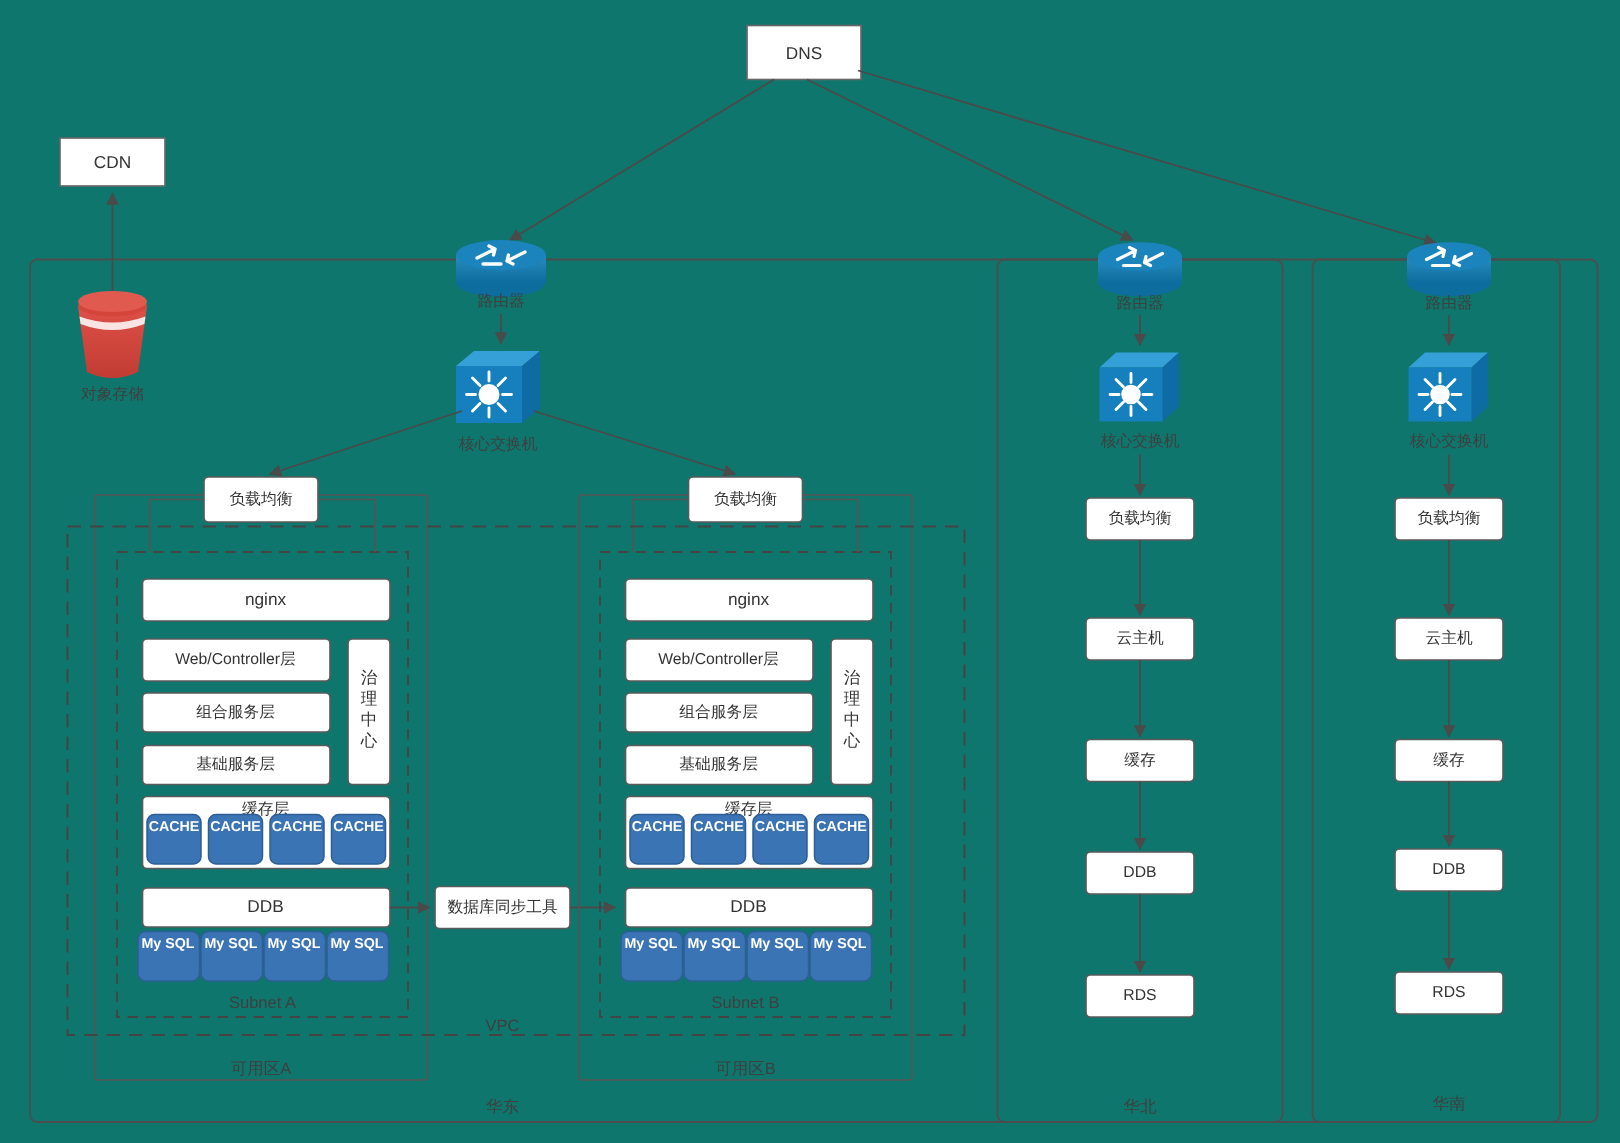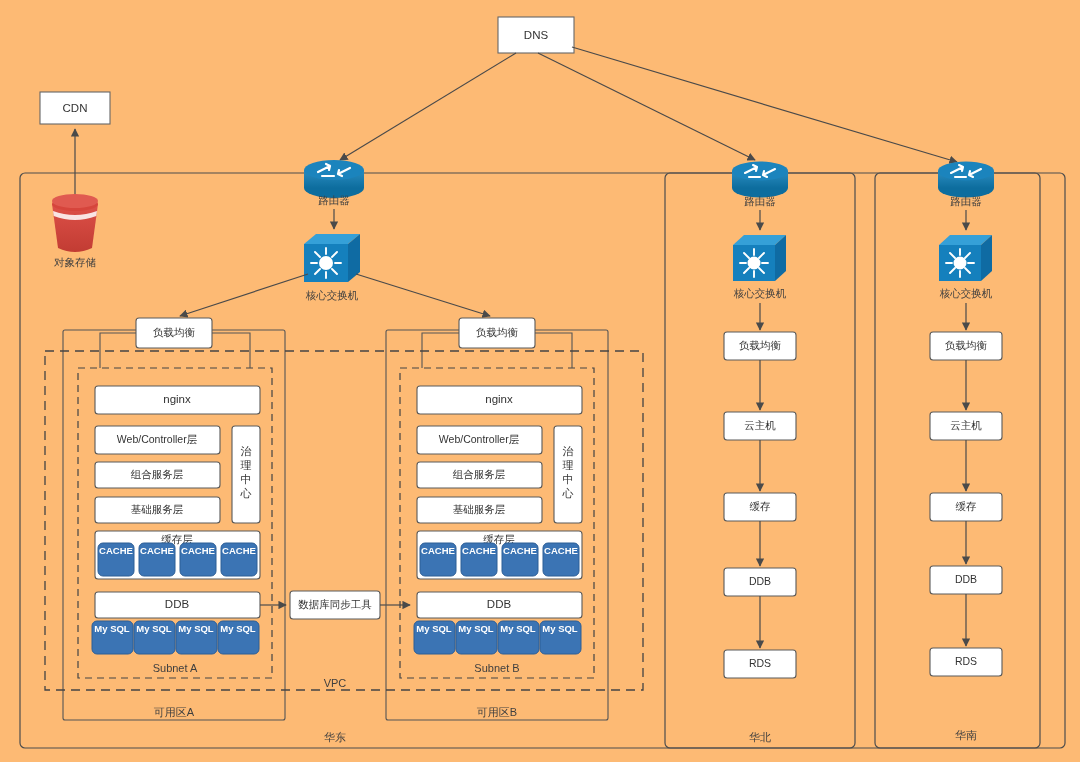--- a/index.html
+++ b/index.html
@@ -4,21 +4,21 @@
 <style>
   html, body {
     margin: 0;
     padding: 0;
     background: #ffffff;
   }
   #canvas {
     position: relative;
     width: 1080px;
     height: 762px;
-    background: #fdba74;
+    background: #0f766e;
     font-family: "Liberation Sans", "DejaVu Sans", sans-serif;
     overflow: hidden;
   }
   svg.layer {
     position: absolute;
     left: 0;
     top: 0;
     width: 1080px;
     height: 762px;
   }

